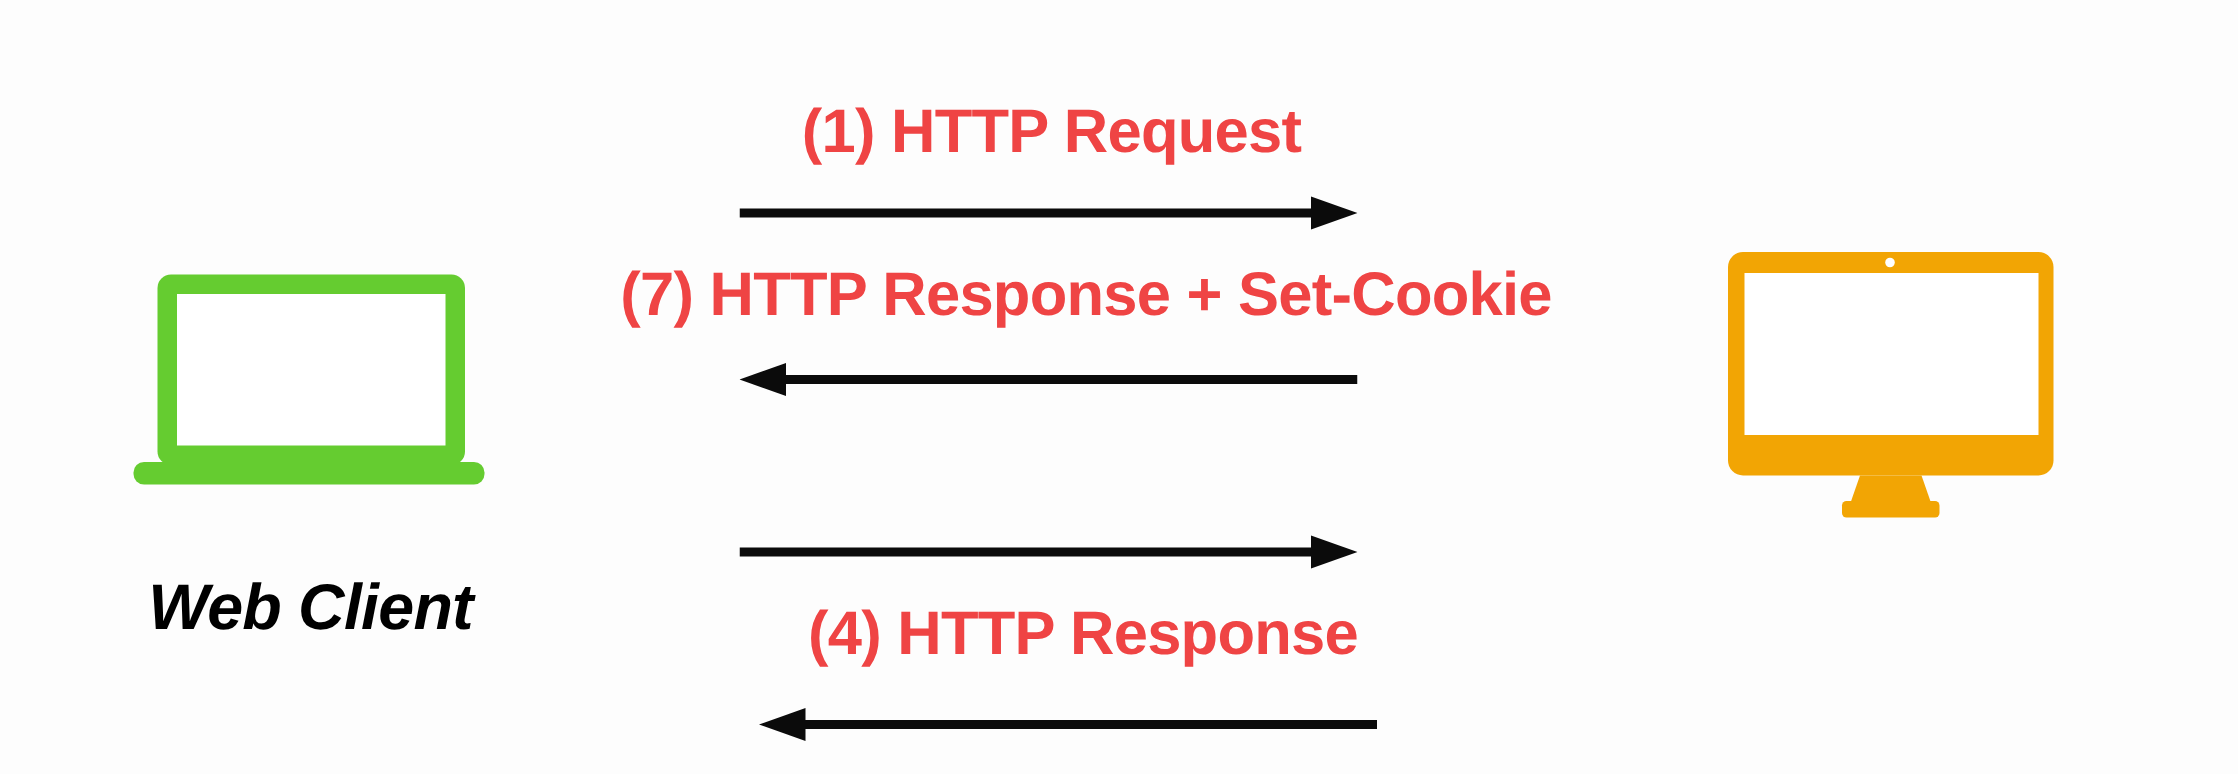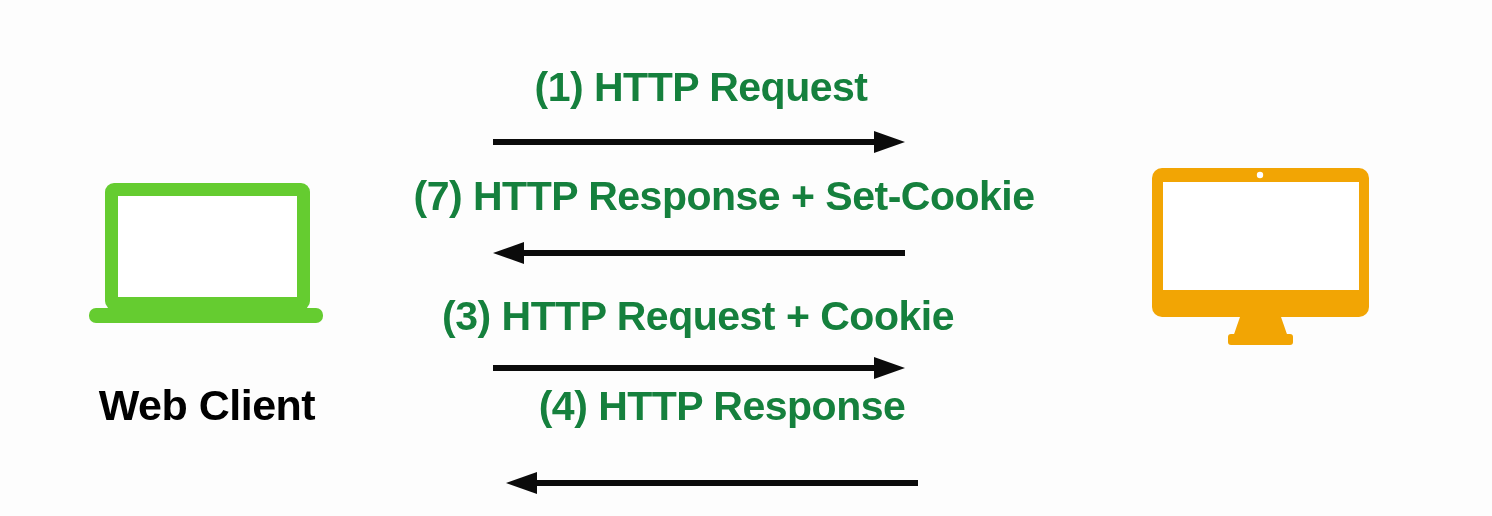--- a/index.html
+++ b/index.html
@@ -24,40 +24,40 @@
     letter-spacing: -0.5px;
     white-space: nowrap;
   }
   .msg-label {
     position: absolute;
     width: 760px;
     text-align: center;
     font-size: 41px;
     line-height: 46px;
     font-weight: 700;
-    color: #15803d;
+    color: #ef4444;
     letter-spacing: -0.5px;
     white-space: nowrap;
   }
   .arrow { position: absolute; width: 412px; height: 24px; }
   svg { display: block; }
 </style>
 </head>
 <body>
 
 <div class="diagram">
 
   <div class="entity" style="left:88px; top:181px; width:236px; height:143px;">
     <svg width="236" height="143" viewBox="0 0 236 143">
       <rect x="17" y="2" width="205" height="127" rx="9" fill="#65cc30"></rect>
       <rect x="30" y="15" width="179" height="101" fill="#ffffff"></rect>
       <rect x="1" y="127" width="234" height="15" rx="7" fill="#65cc30"></rect>
     </svg>
   </div>
-  <div class="entity-label" style="left:37px; top:381px;">Web Client</div>
+  <div class="entity-label" style="left:37px; top:381px;font-style:italic;">Web Client</div>
 
   <div class="entity" style="left:1152px; top:166px; width:218px; height:180px;">
     <svg width="218" height="180" viewBox="0 0 218 180">
       <polygon points="88,151 129,151 137,174 80,174" fill="#f2a504"></polygon>
       <rect x="76" y="168" width="65" height="11" rx="3" fill="#f2a504"></rect>
       <rect x="0" y="2" width="217" height="149" rx="10" fill="#f2a504"></rect>
       <rect x="11" y="16" width="196" height="108" fill="#ffffff"></rect>
       <circle cx="108" cy="9" r="3.2" fill="#ffffff"></circle>
     </svg>
   </div>
@@ -71,29 +71,28 @@
   </div>
 
   <div class="msg-label" style="left:344px; top:173px;">(7) HTTP Response + Set-Cookie</div>
   <div class="arrow" style="left:493px; top:241px;">
     <svg width="412" height="24" viewBox="0 0 412 24">
       <polygon points="31,1 0,12 31,23" fill="#0b0b0b"></polygon>
       <rect x="28" y="9" width="384" height="6" fill="#0b0b0b"></rect>
     </svg>
   </div>
 
-  <div class="msg-label" style="left:318px; top:293px;">(3) HTTP Request + Cookie</div>
   <div class="arrow" style="left:493px; top:356px;">
     <svg width="412" height="24" viewBox="0 0 412 24">
       <rect x="0" y="9" width="384" height="6" fill="#0b0b0b"></rect>
       <polygon points="381,1 412,12 381,23" fill="#0b0b0b"></polygon>
     </svg>
   </div>
 
-  <div class="msg-label" style="left:342px; top:383px;">(4) HTTP Response</div>
+  <div class="msg-label" style="left:342px; top:399px;">(4) HTTP Response</div>
   <div class="arrow" style="left:506px; top:471px;">
     <svg width="412" height="24" viewBox="0 0 412 24">
       <polygon points="31,1 0,12 31,23" fill="#0b0b0b"></polygon>
       <rect x="28" y="9" width="384" height="6" fill="#0b0b0b"></rect>
     </svg>
   </div>
 
 </div>
 
 </body></html>

